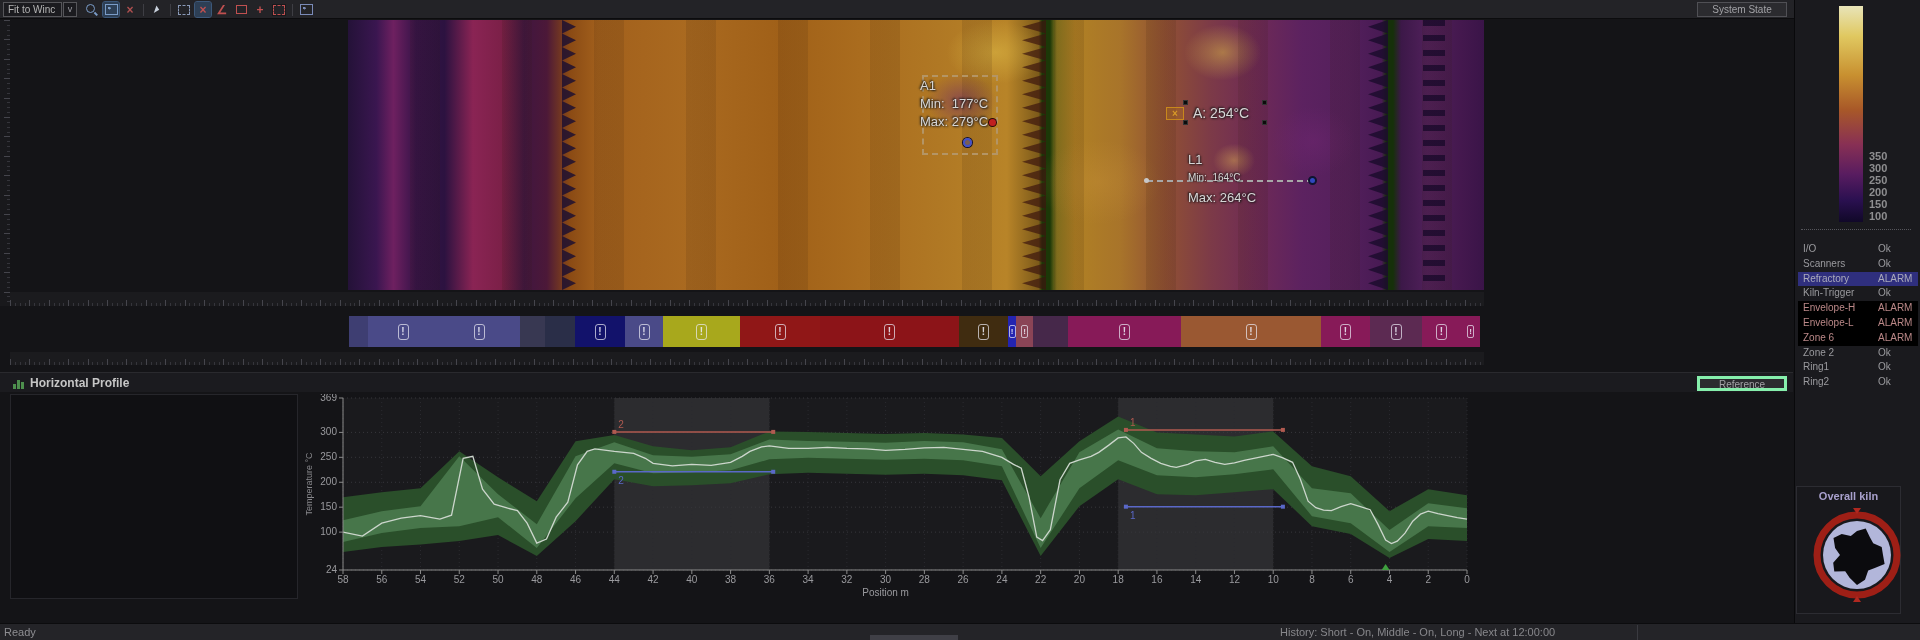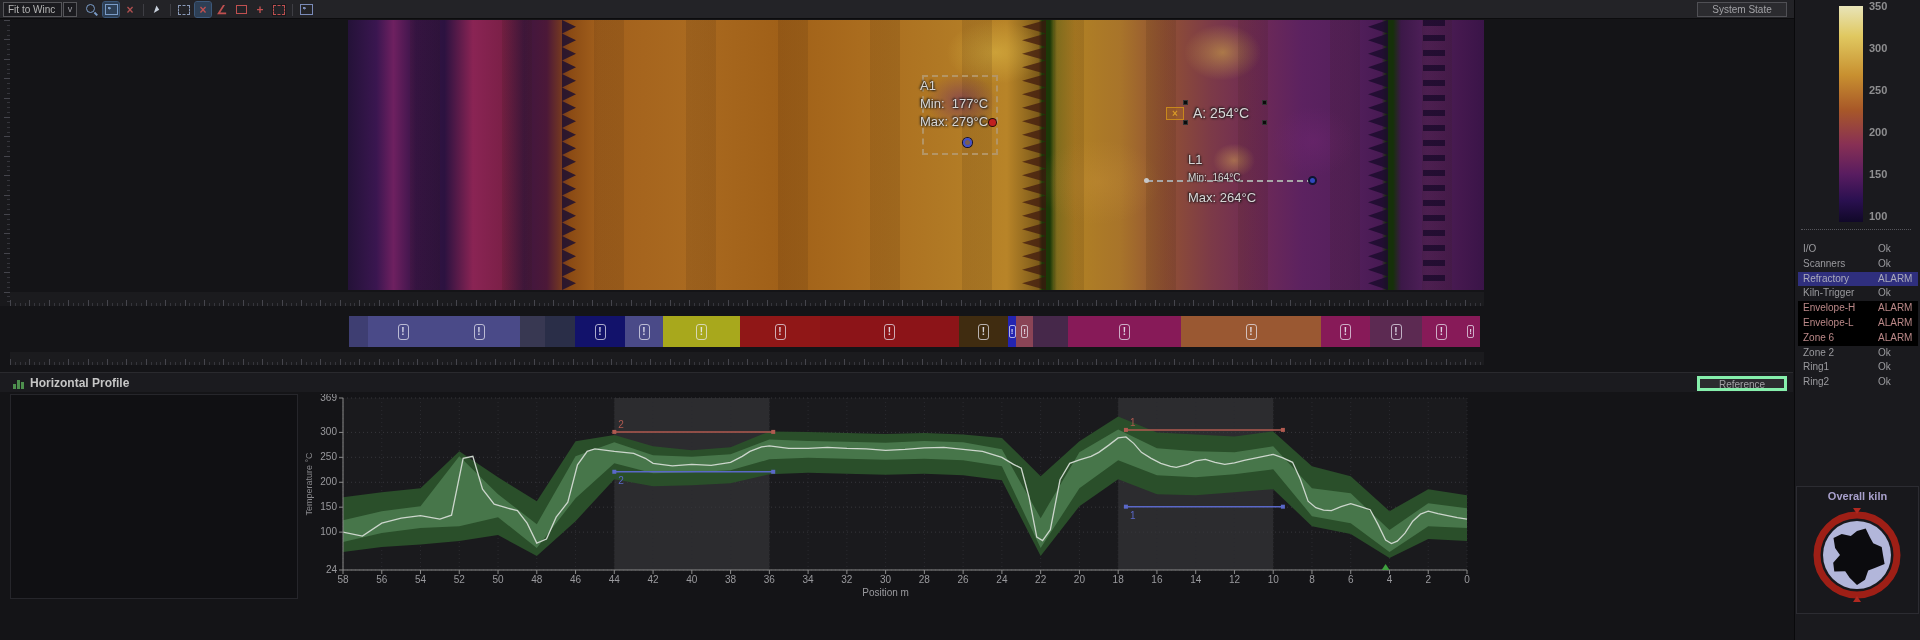--- a/index.html
+++ b/index.html
@@ -71,29 +71,29 @@
   .ph-icon{position:absolute;left:13px;top:5px;width:13px;height:11px;display:flex;align-items:flex-end;gap:1px;}
   .ph-icon i{display:block;width:3px;background:#4d8f4d;}
   .ref-btn{position:absolute;left:1697px;top:3px;width:90px;height:15px;border:3px solid #86efac;background:#2b2b2f;color:#a2a2a6;font-size:10px;line-height:12px;text-align:center;padding:0;}
   .legend-panel{position:absolute;left:10px;top:394px;width:288px;height:205px;background:#101013;border:1px solid #26262b;}
   #profile-chart{position:absolute;left:300px;top:394px;}
   #profile-chart text{font-family:"Liberation Sans",sans-serif;}
 
   
   .sidebar{position:absolute;left:1794px;top:0;width:126px;height:640px;background:#1a1a1e;border-left:1px solid #09090b;}
   .colorbar{position:absolute;left:44px;top:6px;width:24px;height:216px;background:linear-gradient(180deg,#e8e4b8 0%,#e0c860 14%,#c89030 32%,#a85828 48%,#883054 64%,#581c60 78%,#2a1050 90%,#100828 100%);}
-  .cb-ticks{position:absolute;left:74px;top:0;height:222px;width:40px;display:flex;flex-direction:column;justify-content:space-between;}
+  .cb-ticks{position:absolute;left:74px;top:0;height:222px;width:40px;display:flex;flex-direction:column;justify-content:flex-end;}
   .cb-ticks span{font-size:11px;font-weight:bold;color:#8e8e90;line-height:12px;}
   .dotted-sep{position:absolute;left:6px;top:229px;width:110px;border-top:1px dotted #56565c;}
   .status-list{position:absolute;left:3px;top:242px;width:120px;}
   .status-row{position:relative;height:14.8px;font-size:10px;color:#9a9a9e;line-height:14px;padding-left:5px;}
   .status-row .sr-val{position:absolute;left:80px;top:0;}
   .status-row.sel-blue{background:#2f2f7e;color:#aab;}
   .status-row.alarm{background:#000000;color:#b88;}
-  .kiln-panel{position:absolute;left:1px;top:486px;width:123px;height:128px;border:1px solid #2c2c32;background:#18181c;}
+  .kiln-panel{position:absolute;left:1px;top:486px;width:105px;height:128px;border:1px solid #2c2c32;background:#18181c;}
   .kiln-title{text-align:center;font-size:11px;font-weight:bold;color:#a8a0cc;padding-top:3px;}
 
   
   .rotbar{position:absolute;left:0;top:601px;width:1794px;height:22px;background:#1c1c20;border-top:1px solid #2c2c31;}
   .rot-label{position:absolute;left:14px;top:4px;font-size:13px;font-weight:bold;color:#cfcfcf;}
   .ring-label{position:absolute;top:5px;font-size:11px;color:#85858a;}
   .ring-bar{position:absolute;top:4px;height:13px;border:1px solid #53535a;background:#060607;}
   .ring-bar i{position:absolute;left:32px;top:0;width:1px;height:100%;background:#44444a;}
   .history-link{position:absolute;left:727px;top:5px;font-size:11px;color:#a8a832;text-decoration:underline;cursor:pointer;}
   .statusbar{position:absolute;left:0;top:623px;width:1920px;height:17px;background:#242428;border-top:1px solid #0c0c0e;font-size:11px;color:#8e8e92;}
@@ -406,14 +406,20 @@
           <circle cx="60" cy="53" r="40" fill="none" stroke="#9e1f16" stroke-width="7"></circle>
           <circle cx="60" cy="53" r="34" fill="#b2b6da"></circle>
           <path d="M86.0,53.0L87.6,62.0L77.8,65.9L71.2,68.4L68.0,77.7L60.0,83.0L52.6,75.8L48.2,69.2L37.3,69.5L36.2,60.7L43.0,53.0L38.1,45.9L36.5,36.0L44.7,32.0L53.8,34.0L60.0,29.0L68.7,26.4L72.9,35.2L76.2,41.2L84.7,45.0Z" fill="#0b0b0e"></path>
           <path d="M56 6 L64 6 L60 12 Z" fill="#b02820"></path>
           <path d="M56 100 L64 100 L60 94 Z" fill="#b02820"></path>
         </svg>
     </div>
   </div>
 
 
+  <div class="statusbar">
+    <span class="sb-ready">Ready</span>
+    <span class="hist-info">History: Short - On, Middle - On, Long - Next at 12:00:00</span>
+    <span class="sb-sep"></span>
+    <span class="sb-thumb"></span>
+  </div>
 
 </div>
 
 </body></html>

